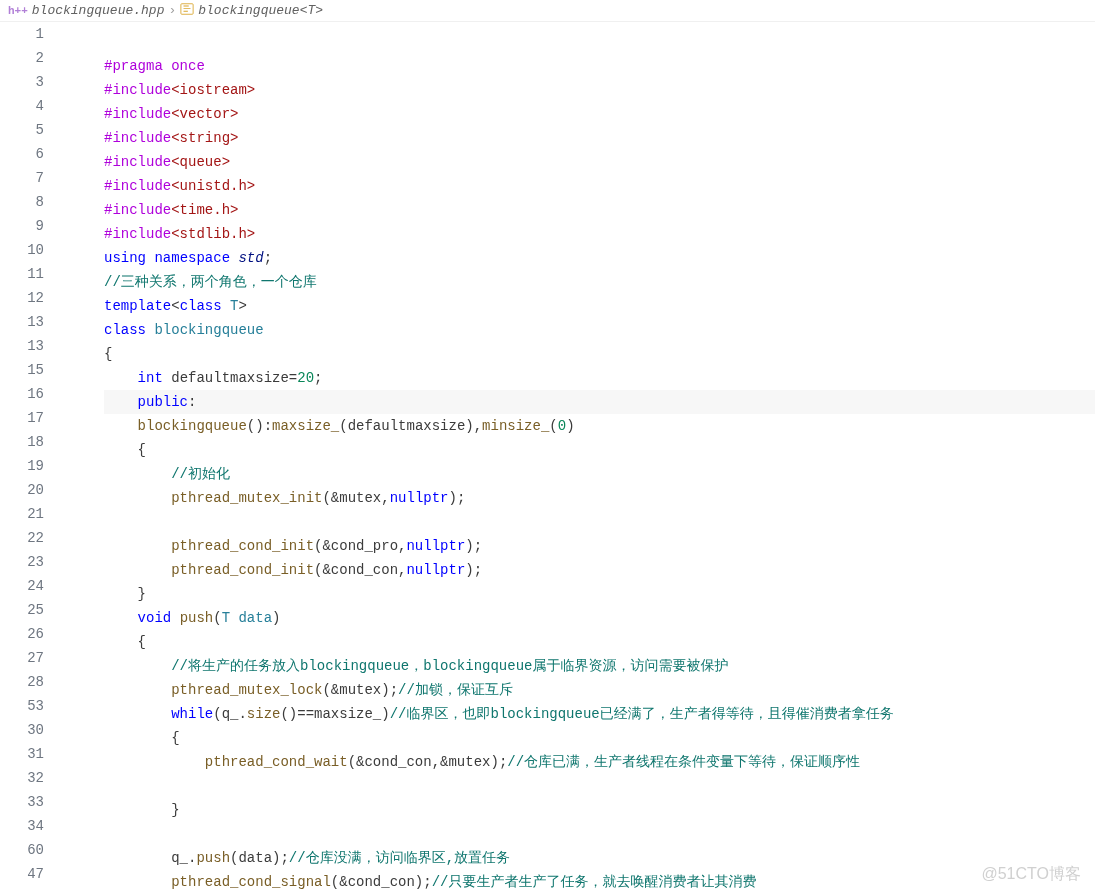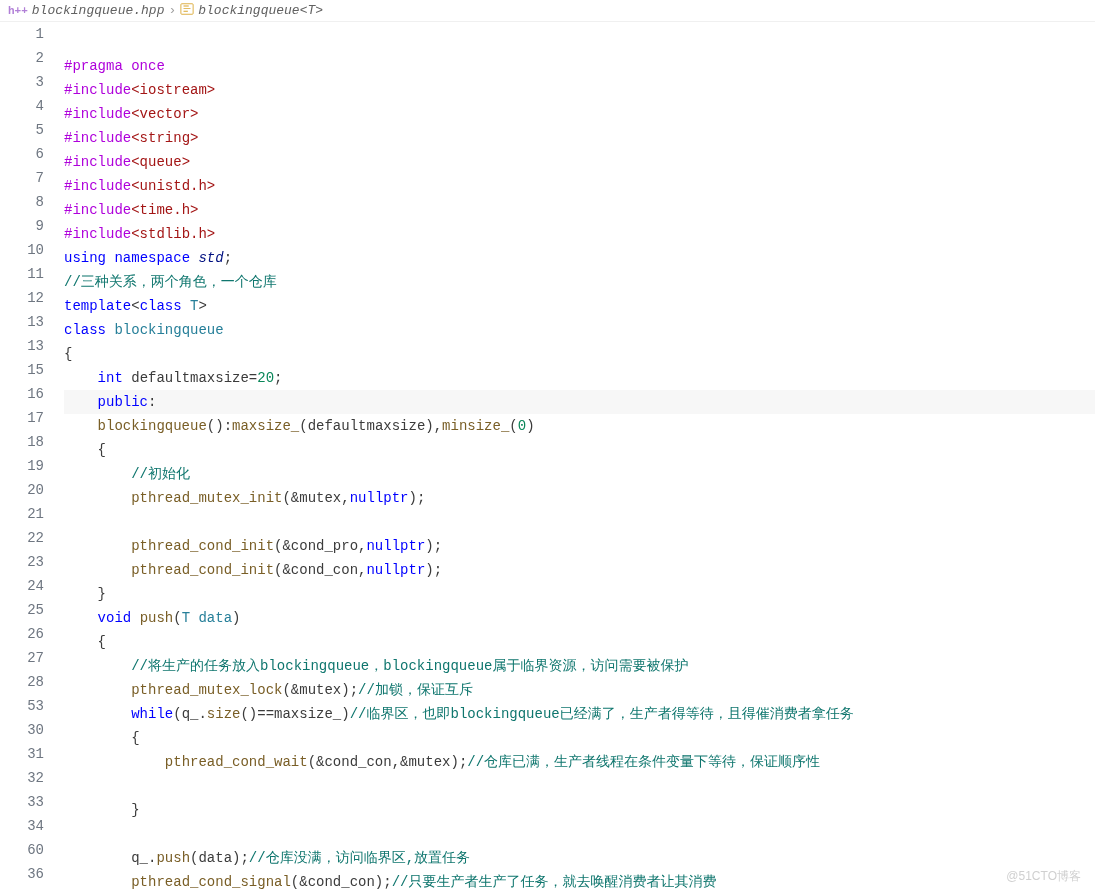--- a/index.html
+++ b/index.html
@@ -36,40 +36,41 @@
     color: #237893;
     user-select: none;
     font-size: 14px;
   }
   .gutter .ln { height: 24px; line-height: 24px; color: #6e7681; }
   .code {
     flex: 1;
     font-size: 14px;
     white-space: pre;
     position: relative;
+    margin-left: 40px;
   }
   .code .line { height: 24px; line-height: 24px; }
   .code .highlight-line { background: #f7f7f7; width: 100%; }
   .tok-directive { color: #af00db; }
   .tok-keyword { color: #0000ff; font-family: Liberation Mono, monospace; }
   .tok-type { color: #267f99; }
   .tok-string { color: #a31515; }
   .tok-comment { color: #0f766e; }
   .tok-func { color: #795e26; }
   .tok-number { color: #098658; }
   .tok-ident { color: #001080; font-style: italic; }
   .tok-class { color: #267f99; }
   .tok-plain { color: #3b3b3b; }
   .tok-param { color: #267f99; }
   .watermark {
     position: absolute;
     right: 14px;
     bottom: 6px;
     color: #d0d0d0;
-    font-size: 12px;
+    font-size: 16px;
     font-family: sans-serif;
   }
 </style>
 </head>
 <body>
 
 <div class="breadcrumb">
   <span class="file-icon">h++</span>
   <span class="crumb">blockingqueue.hpp</span>
   <span class="sep">›</span>
@@ -112,18 +113,18 @@
       <div class="ln">26</div>
       <div class="ln">27</div>
       <div class="ln">28</div>
       <div class="ln">53</div>
       <div class="ln">30</div>
       <div class="ln">31</div>
       <div class="ln">32</div>
       <div class="ln">33</div>
       <div class="ln">34</div>
       <div class="ln">60</div>
-      <div class="ln">36</div>
+      <div class="ln">47</div>
     </div>
   <div class="code" id="code">
     <div class="line"><span class="tok-directive">#pragma</span><span class="tok-plain"> </span><span class="tok-directive">once</span></div><div class="line"><span class="tok-directive">#include</span><span class="tok-string">&lt;iostream&gt;</span></div><div class="line"><span class="tok-directive">#include</span><span class="tok-string">&lt;vector&gt;</span></div><div class="line"><span class="tok-directive">#include</span><span class="tok-string">&lt;string&gt;</span></div><div class="line"><span class="tok-directive">#include</span><span class="tok-string">&lt;queue&gt;</span></div><div class="line"><span class="tok-directive">#include</span><span class="tok-string">&lt;unistd.h&gt;</span></div><div class="line"><span class="tok-directive">#include</span><span class="tok-string">&lt;time.h&gt;</span></div><div class="line"><span class="tok-directive">#include</span><span class="tok-string">&lt;stdlib.h&gt;</span></div><div class="line"><span class="tok-keyword">using</span><span class="tok-plain"> </span><span class="tok-keyword">namespace</span><span class="tok-plain"> </span><span class="tok-ident">std</span><span class="tok-plain">;</span></div><div class="line"><span class="tok-comment">//三种关系，两个角色，一个仓库</span></div><div class="line"><span class="tok-keyword">template</span><span class="tok-plain">&lt;</span><span class="tok-keyword">class</span><span class="tok-plain"> </span><span class="tok-type">T</span><span class="tok-plain">&gt;</span></div><div class="line"><span class="tok-keyword">class</span><span class="tok-plain"> </span><span class="tok-class">blockingqueue</span></div><div class="line"><span class="tok-plain">{</span></div><div class="line"><span class="tok-plain">    </span><span class="tok-keyword">int</span><span class="tok-plain"> defaultmaxsize=</span><span class="tok-number">20</span><span class="tok-plain">;</span></div><div class="line highlight-line"><span class="tok-plain">    </span><span class="tok-keyword">public</span><span class="tok-plain">:</span></div><div class="line"><span class="tok-plain">    </span><span class="tok-func">blockingqueue</span><span class="tok-plain">():</span><span class="tok-func">maxsize_</span><span class="tok-plain">(defaultmaxsize),</span><span class="tok-func">minsize_</span><span class="tok-plain">(</span><span class="tok-number">0</span><span class="tok-plain">)</span></div><div class="line"><span class="tok-plain">    {</span></div><div class="line"><span class="tok-plain">        </span><span class="tok-comment">//初始化</span></div><div class="line"><span class="tok-plain">        </span><span class="tok-func">pthread_mutex_init</span><span class="tok-plain">(&amp;mutex,</span><span class="tok-keyword">nullptr</span><span class="tok-plain">);</span></div><div class="line"><span class="tok-plain"></span></div><div class="line"><span class="tok-plain">        </span><span class="tok-func">pthread_cond_init</span><span class="tok-plain">(&amp;cond_pro,</span><span class="tok-keyword">nullptr</span><span class="tok-plain">);</span></div><div class="line"><span class="tok-plain">        </span><span class="tok-func">pthread_cond_init</span><span class="tok-plain">(&amp;cond_con,</span><span class="tok-keyword">nullptr</span><span class="tok-plain">);</span></div><div class="line"><span class="tok-plain">    }</span></div><div class="line"><span class="tok-plain">    </span><span class="tok-keyword">void</span><span class="tok-plain"> </span><span class="tok-func">push</span><span class="tok-plain">(</span><span class="tok-type">T</span><span class="tok-plain"> </span><span class="tok-param">data</span><span class="tok-plain">)</span></div><div class="line"><span class="tok-plain">    {</span></div><div class="line"><span class="tok-plain">        </span><span class="tok-comment">//将生产的任务放入blockingqueue，blockingqueue属于临界资源，访问需要被保护</span></div><div class="line"><span class="tok-plain">        </span><span class="tok-func">pthread_mutex_lock</span><span class="tok-plain">(&amp;mutex);</span><span class="tok-comment">//加锁，保证互斥</span></div><div class="line"><span class="tok-plain">        </span><span class="tok-keyword">while</span><span class="tok-plain">(q_.</span><span class="tok-func">size</span><span class="tok-plain">()==maxsize_)</span><span class="tok-comment">//临界区，也即blockingqueue已经满了，生产者得等待，且得催消费者拿任务</span></div><div class="line"><span class="tok-plain">        {</span></div><div class="line"><span class="tok-plain">            </span><span class="tok-func">pthread_cond_wait</span><span class="tok-plain">(&amp;cond_con,&amp;mutex);</span><span class="tok-comment">//仓库已满，生产者线程在条件变量下等待，保证顺序性</span></div><div class="line"><span class="tok-plain"></span></div><div class="line"><span class="tok-plain">        }</span></div><div class="line"><span class="tok-plain"></span></div><div class="line"><span class="tok-plain">        q_.</span><span class="tok-func">push</span><span class="tok-plain">(data);</span><span class="tok-comment">//仓库没满，访问临界区,放置任务</span></div><div class="line"><span class="tok-plain">        </span><span class="tok-func">pthread_cond_signal</span><span class="tok-plain">(&amp;cond_con);</span><span class="tok-comment">//只要生产者生产了任务，就去唤醒消费者让其消费</span></div><div class="watermark">@51CTO博客</div>
   </div>
 </div>
 
 </body></html>

